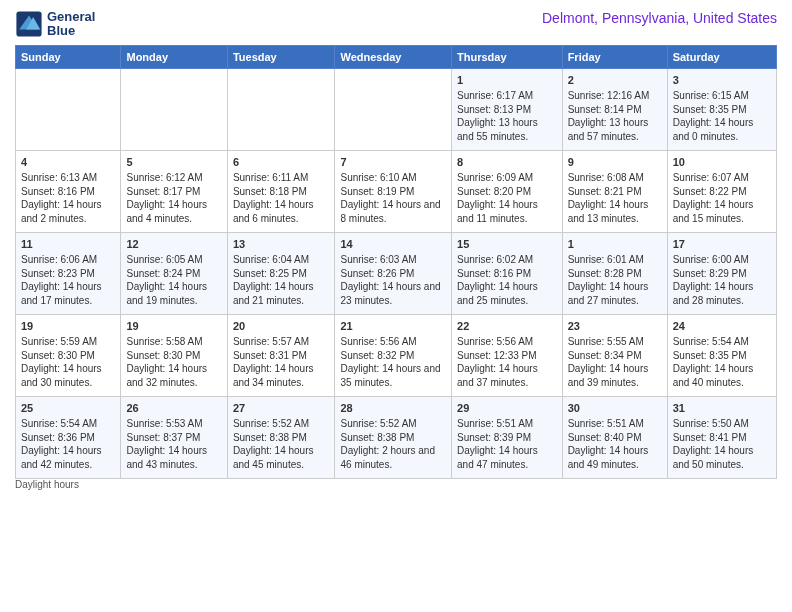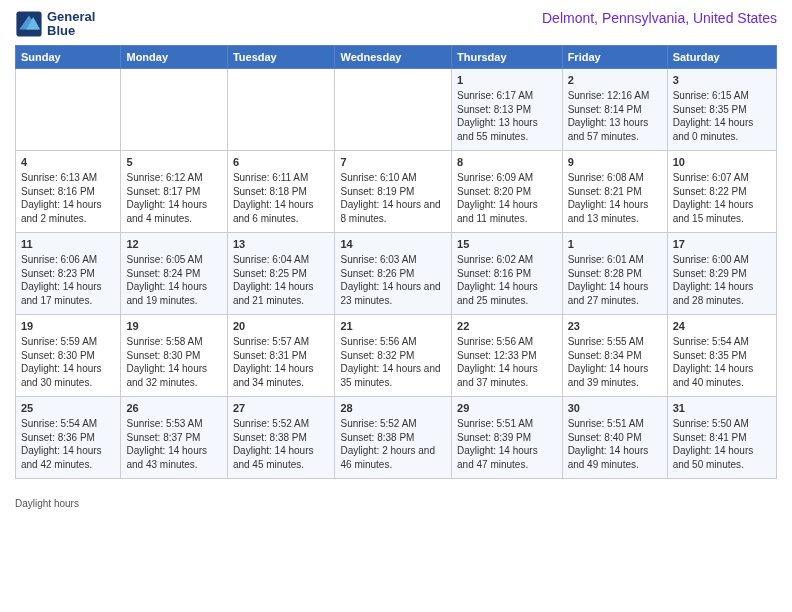--- a/index.html
+++ b/index.html
@@ -81,21 +81,21 @@
       font-weight: bold;
       font-size: 11px;
       margin-bottom: 2px;
     }
     .empty-cell {
       background: #fff !important;
     }
     .footer-note {
       font-size: 10px;
       color: #555;
-      margin-top: 19px;
+      margin-top: 0;
     }
   </style>
 </head>
 <body>
 
 <div class="page">
   <div class="header">
     <div class="logo">
       <svg class="logo-icon" viewBox="0 0 40 40">
         <rect x="2" y="2" width="36" height="36" rx="4" fill="#1a3a6e"></rect>

